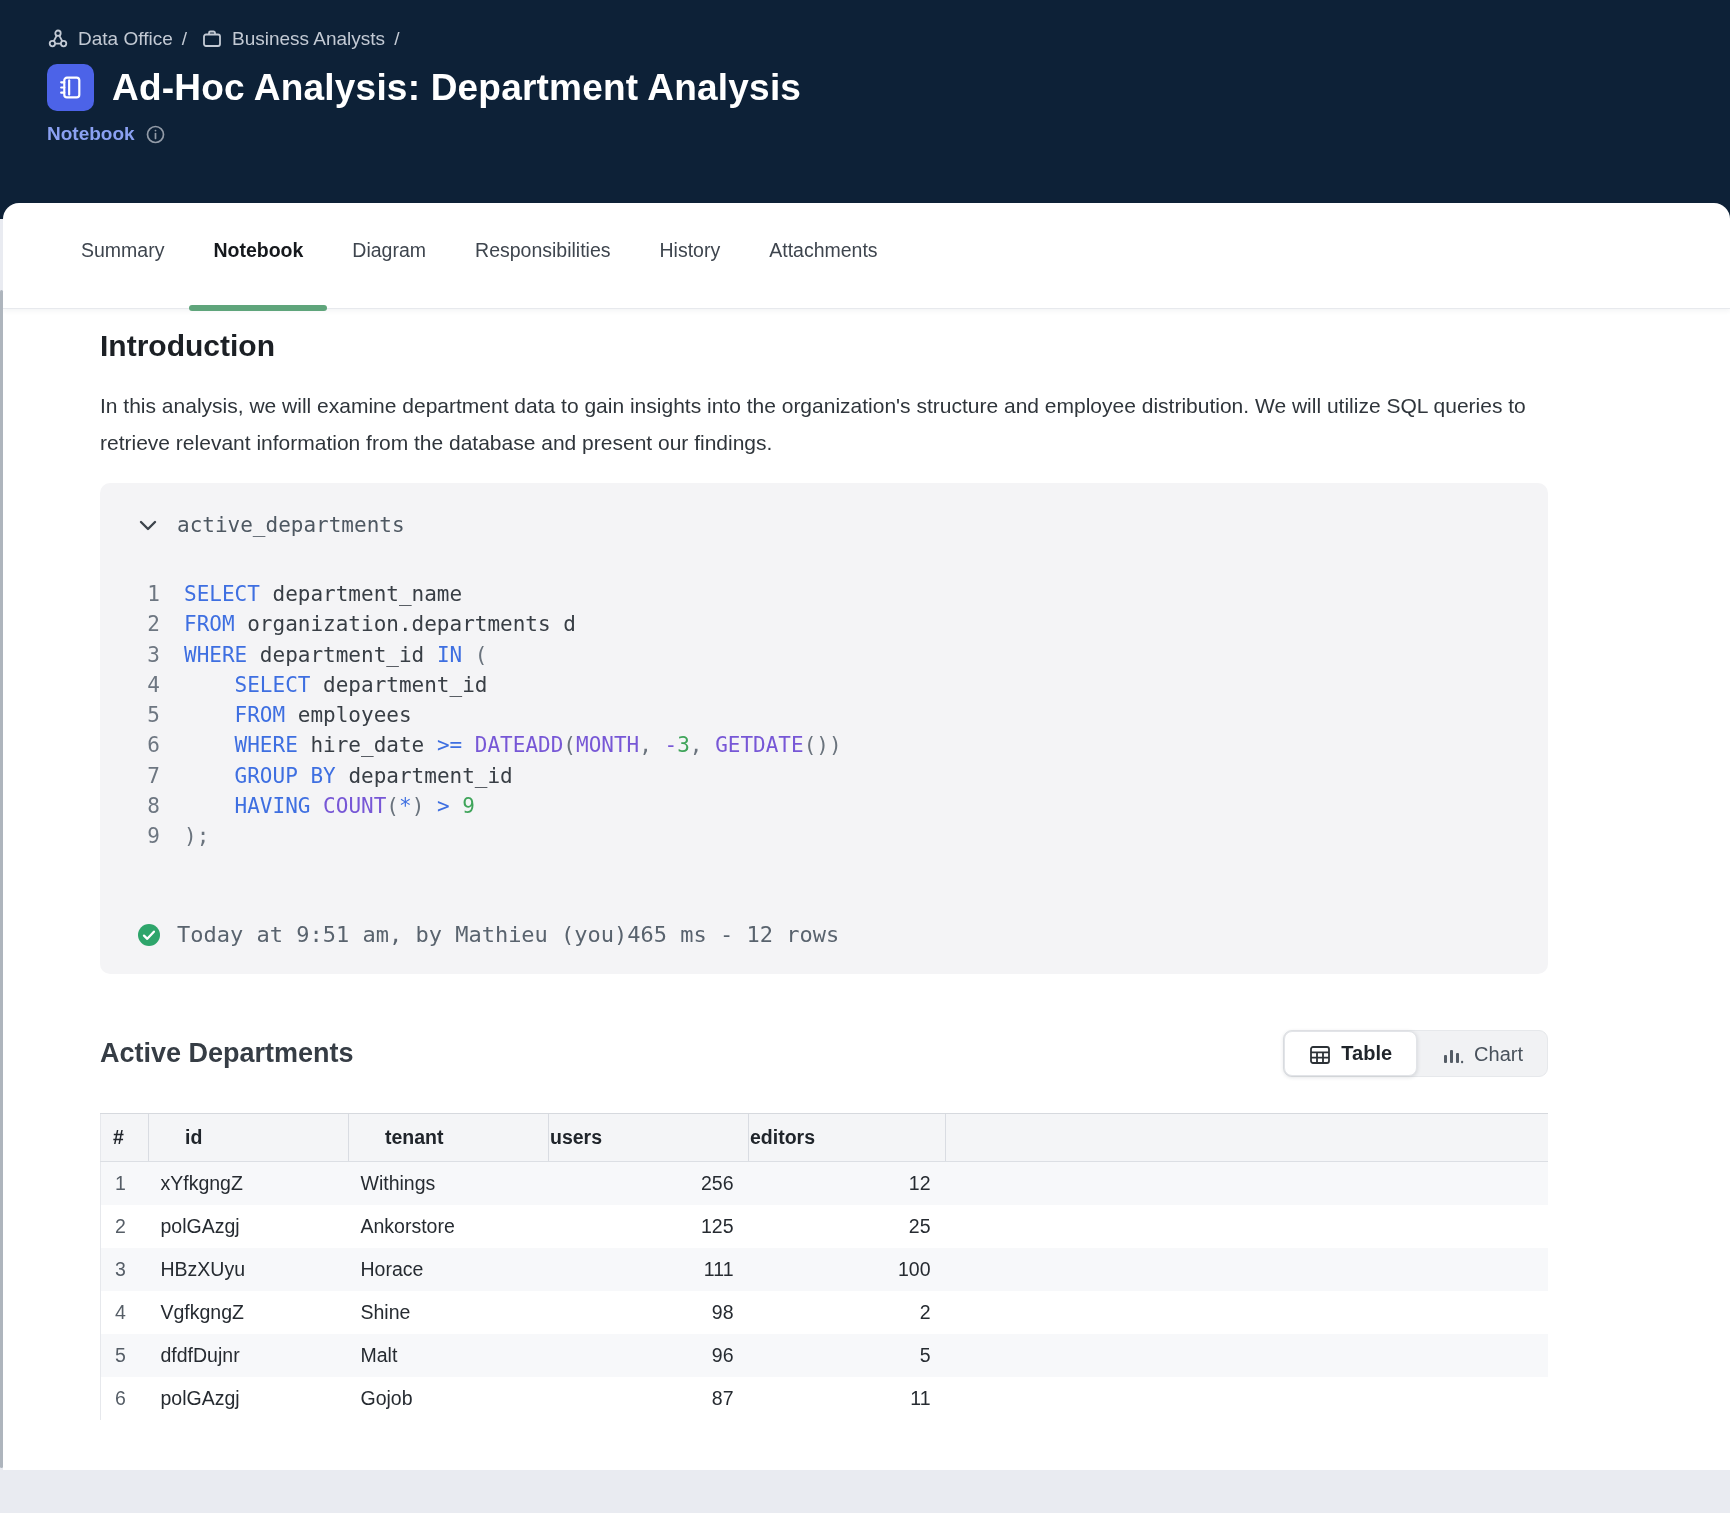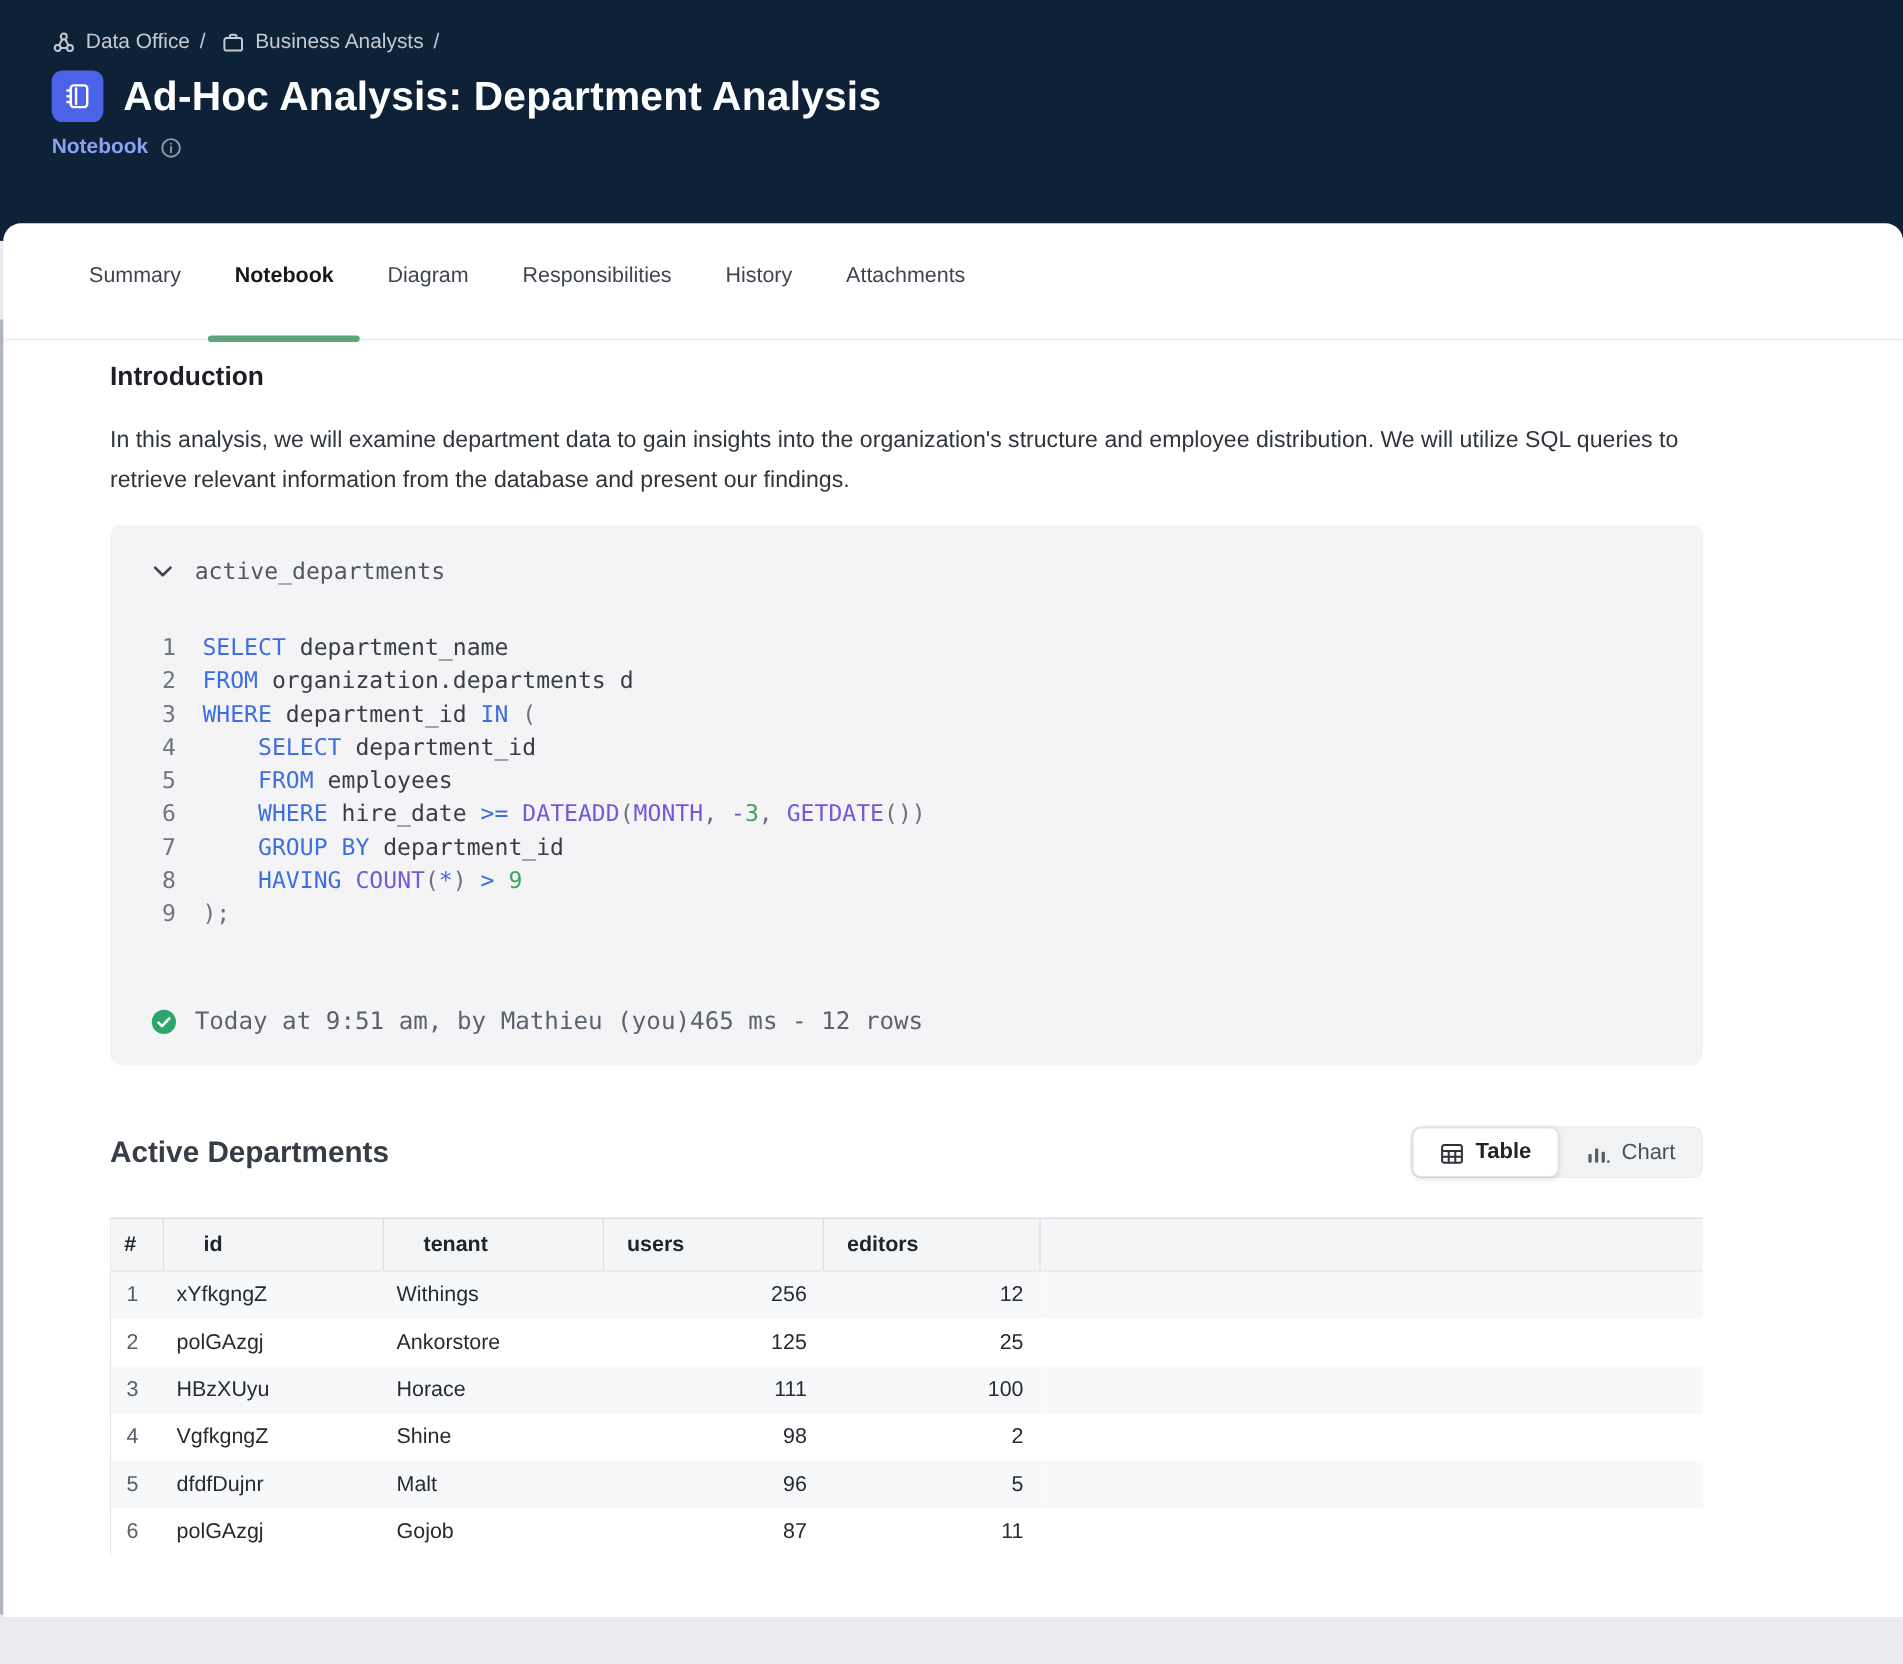--- a/index.html
+++ b/index.html
@@ -58,21 +58,21 @@
   }
   .tab.active { font-weight:bold; color:#15181c; }
   .tab.active::after {
     content:""; position:absolute; left:-24px; right:-24px; bottom:-3px;
     height:6px; border-radius:4px;
     background:var(--underline,#5fa57b);
   }
 
   .content { padding:20px 0 0 97px; width:1545px; }
 
-  .intro-heading { font-size:24px; font-weight:bold; color:#1c2025; margin-bottom:24px; }
+  .intro-heading { font-size:30px; font-weight:bold; color:#1c2025; margin-bottom:24px; }
   .intro-text { font-size:21px; color:#2f353b; line-height:37px; width:1432px; }
 
   
   .query-cell {
     margin-top:22px;
     background:#f4f4f6;
     border-radius:10px;
     padding:30px 36px 26px 36px;
     width:1448px;
   }
@@ -130,21 +130,21 @@
     cursor:pointer;
   }
   .result-table thead th + th { border-left:1px solid #d9dce2;padding-left:36px; }
   .result-table tbody td {
     font-size:19.5px; color:#262b31;
     padding:10px 12px; height:43px;
     overflow:hidden; white-space:nowrap;
   }
   .result-table tbody tr:nth-child(odd) { background:#f7f8fa; }
   .result-table td:first-child { color:#565e67; padding-left:14px; }
-  .result-table th:nth-child(4), .result-table th:nth-child(5) { padding-left:21px; }
+  .result-table th:nth-child(4), .result-table th:nth-child(5) { padding-left:1px; }
   .result-table td:nth-child(4), .result-table td:nth-child(5) { text-align:right; padding-right:15px; }
 
   
   .left-scroll-strip {
     position:absolute; left:0; top:290px;
     width:3px; height:1178px;
     background:#aeb5bd; border-radius:2px; z-index:3;
   }
 </style>
 </head>

